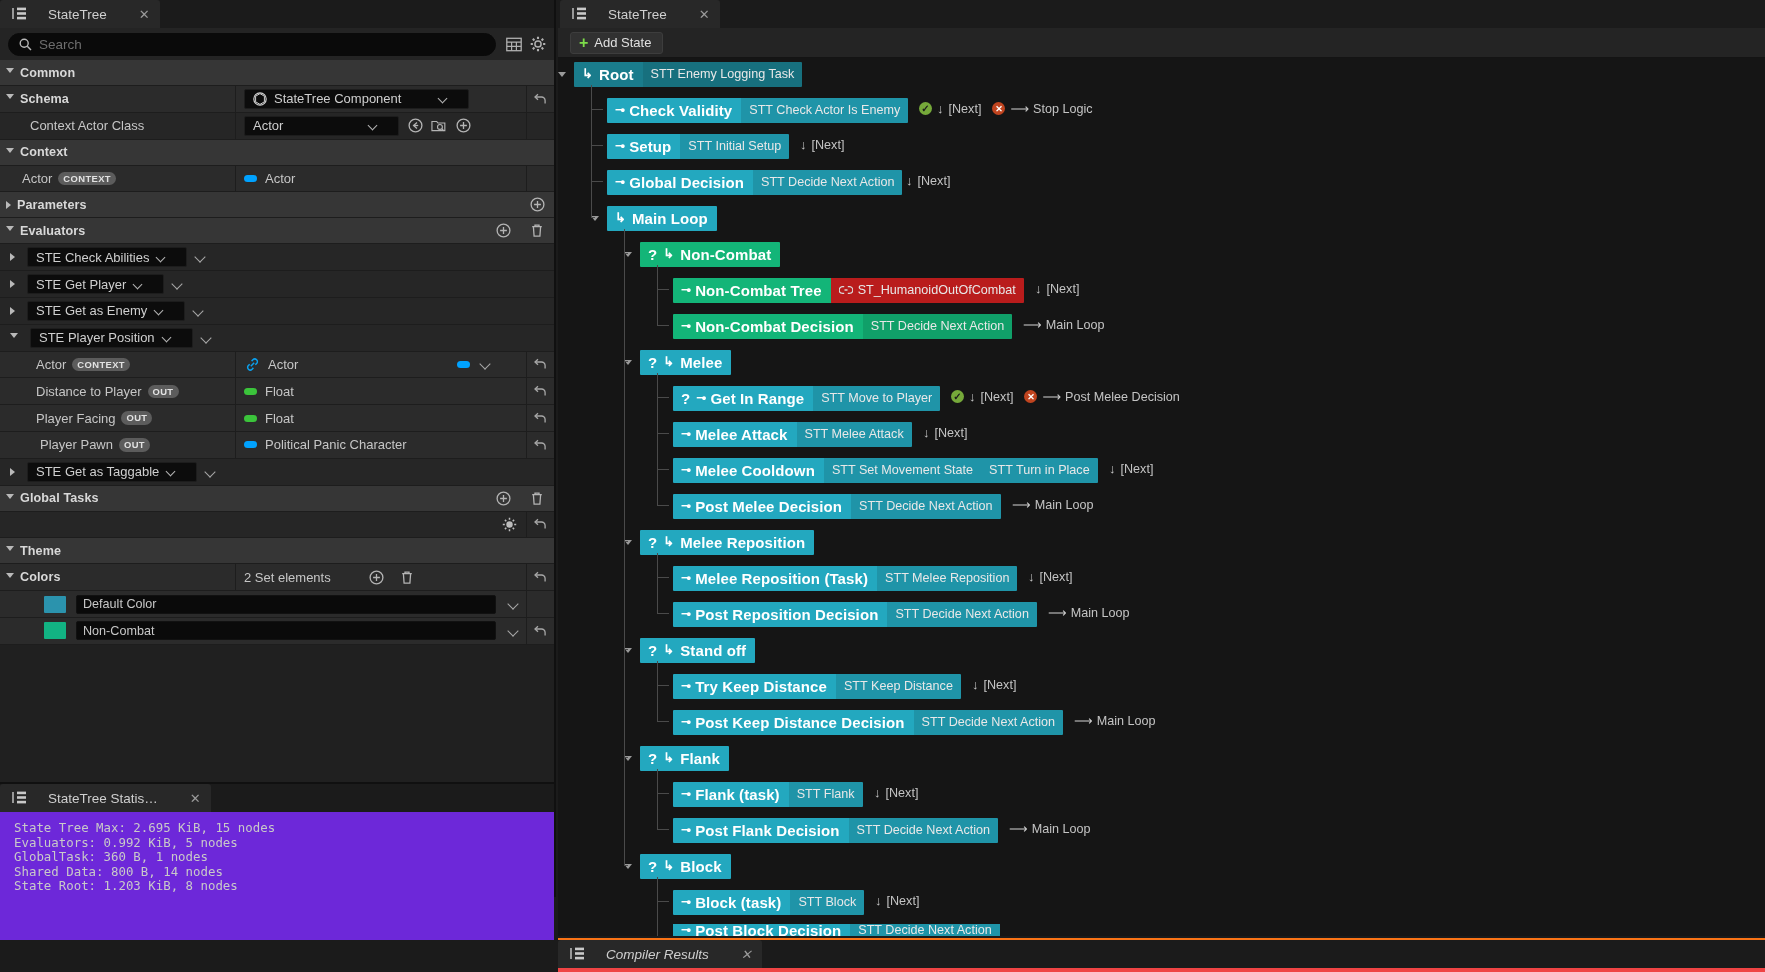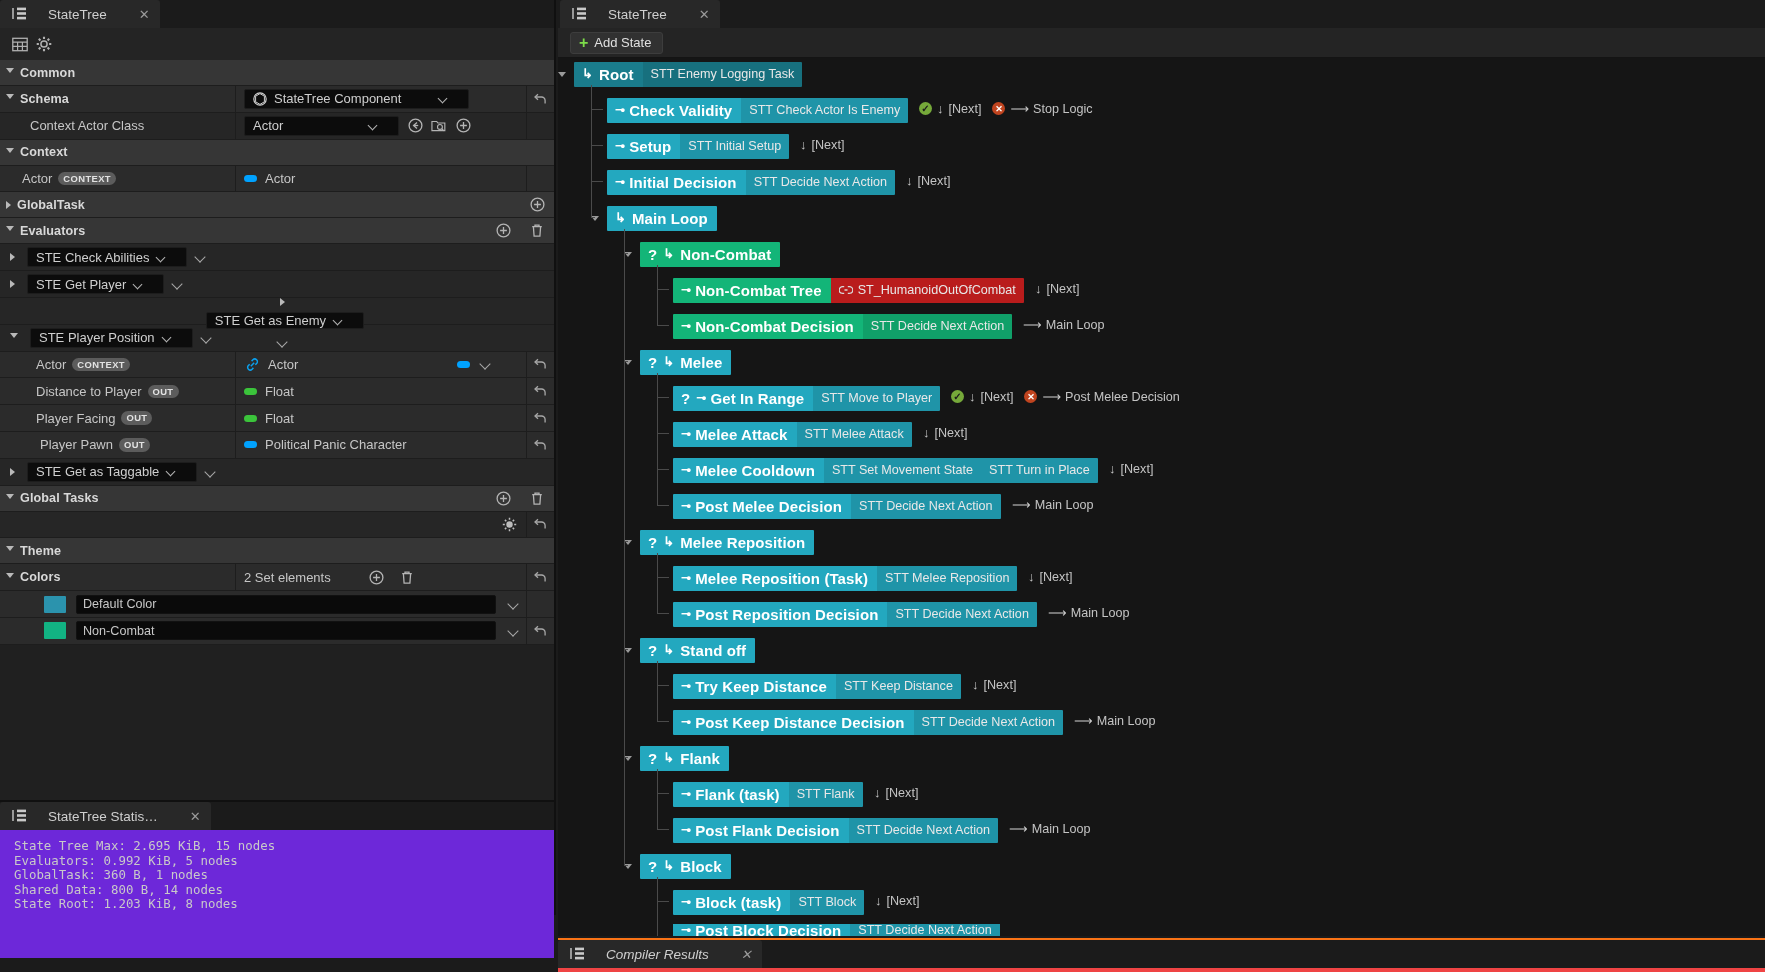--- a/index.html
+++ b/index.html
@@ -98,21 +98,21 @@
 
   .colorchip{ width:22px;height:17px;border-radius:1px; display:inline-block; }
   .textfield{
     height:19px; background:#0a0a0a; border:1px solid #111; border-radius:2px;
     display:flex; align-items:center; padding:0 6px; font-size:12.6px; color:#c8c8c8;
     width:420px;
   }
 
   
   .stats{
-    position:absolute; left:0; top:800px; width:556px; height:115px;
+    position:absolute; left:0; top:782px; width:556px; height:115px;
     background:#1b1b1b; border-right:2px solid #101010; border-top:2px solid #101010;
   }
   .stats .tabstrip{ background:#1b1b1b; }
   .statsbody{ background:#6d28d9; height:128px; padding:9px 14px; }
   .statline{
     font-family:"DejaVu Sans Mono", monospace; font-size:12.4px; color:#c9c9c9; line-height:14.6px;
     white-space:pre;
   }
 
   
@@ -209,20 +209,29 @@
               <rect x="5" y="5.2" width="9" height="2.6" fill="#c9c9c9"></rect>
               <rect x="5" y="9.8" width="9" height="2.6" fill="#c9c9c9"></rect>
             </svg>
         </span>
         <span>StateTree</span>
         <span class="tclose">✕</span>
       </div>
     </div>
 
     <div class="searchbar">
+      <div class="searchbox">
+        <span>
+          <svg width="13" height="13" viewBox="0 0 13 13">
+              <circle cx="5.2" cy="5.2" r="4" stroke="#b8b8b8" stroke-width="1.4" fill="none"></circle>
+              <path d="M8.3 8.3L12 12" stroke="#b8b8b8" stroke-width="1.5"></path>
+            </svg>
+        </span>
+        <span class="ph">Search</span>
+      </div>
       <div class="ticons">
         <span>
           <svg width="16" height="15" viewBox="0 0 16 15">
               <rect x="0.8" y="1.3" width="14.4" height="12.4" stroke="#b0b0b0" stroke-width="1.3" fill="none"></rect>
               <path d="M0.8 5.2h14.4M0.8 9.4h14.4M5.6 5.2v8.5M10.4 5.2v8.5" stroke="#b0b0b0" stroke-width="1.2"></path>
             </svg>
         </span>
         <span>
           <svg width="16" height="16" viewBox="0 0 16 16">
               <circle cx="8" cy="8" r="3.1" fill="none" stroke="#b0b0b0" stroke-width="1.5"></circle>
@@ -318,21 +327,21 @@
         <div class="rgt">
           <span class="dot blue"></span>
           <span class="lbl">Actor</span>
         </div>
         <div class="tail"></div>
       </div>
 
       <div class="row cat">
         <div class="lft">
             <span class="tri"></span>
-          <span class="catlabel">GlobalTask</span>
+          <span class="catlabel">Parameters</span>
           </div>
         <div style="flex:1"></div>
         <div class="tail2">
           <svg width="15" height="15" viewBox="0 0 15 15">
               <circle cx="7.5" cy="7.5" r="6.4" stroke="#b4b4b4" stroke-width="1.3" fill="none"></circle>
               <path d="M7.5 4.1v6.8M4.1 7.5h6.8" stroke="#b4b4b4" stroke-width="1.3"></path>
             </svg>
         </div>
       </div>
 
@@ -369,21 +378,21 @@
         <div class="lft" style="width:100%;border-right:none;padding-left:10px;">
           <span class="tri"></span>
           <div class="combo sel" style="margin-left:6px;">
             <span>STE Get Player</span>
             <span class="chev"></span>
           </div>
           <span class="chevplain"></span>
         </div>
       </div>
       <div class="row alt">
-        <div class="lft" style="width:100%;border-right:none;padding-left:10px;flex-direction:column;">
+        <div class="lft" style="width:100%;border-right:none;padding-left:10px;">
           <span class="tri"></span>
           <div class="combo sel" style="margin-left:6px;">
             <span>STE Get as Enemy</span>
             <span class="chev"></span>
           </div>
           <span class="chevplain"></span>
         </div>
       </div>
       <div class="row alt">
         <div class="lft" style="width:100%;border-right:none;padding-left:10px;">
@@ -684,21 +693,21 @@
             <span class="trans">
               <span class="arrowdown">↓</span>
               <span>[Next]</span>
             </span>
           </span>
         </div>
         <div class="noderow" style="position: absolute; left: 0px; top: 110px; width: 100%;">
           <div class="node" style="position:absolute;left:49px;">
             <span class="nName teal">
               <span class="subicon" style="letter-spacing:-2px;">−•</span>
-              <span>Initial Decision</span>
+              <span>Global Decision</span>
             </span>
             <span class="nTask tealT">
               <span>STT Decide Next Action</span>
             </span>
           </div>
           <span class="transwrap" style="position: absolute; left: 337px; top: 0px; height: 25px; display: inline-flex; align-items: center;">
             <span class="trans">
               <span class="arrowdown">↓</span>
               <span>[Next]</span>
             </span>

